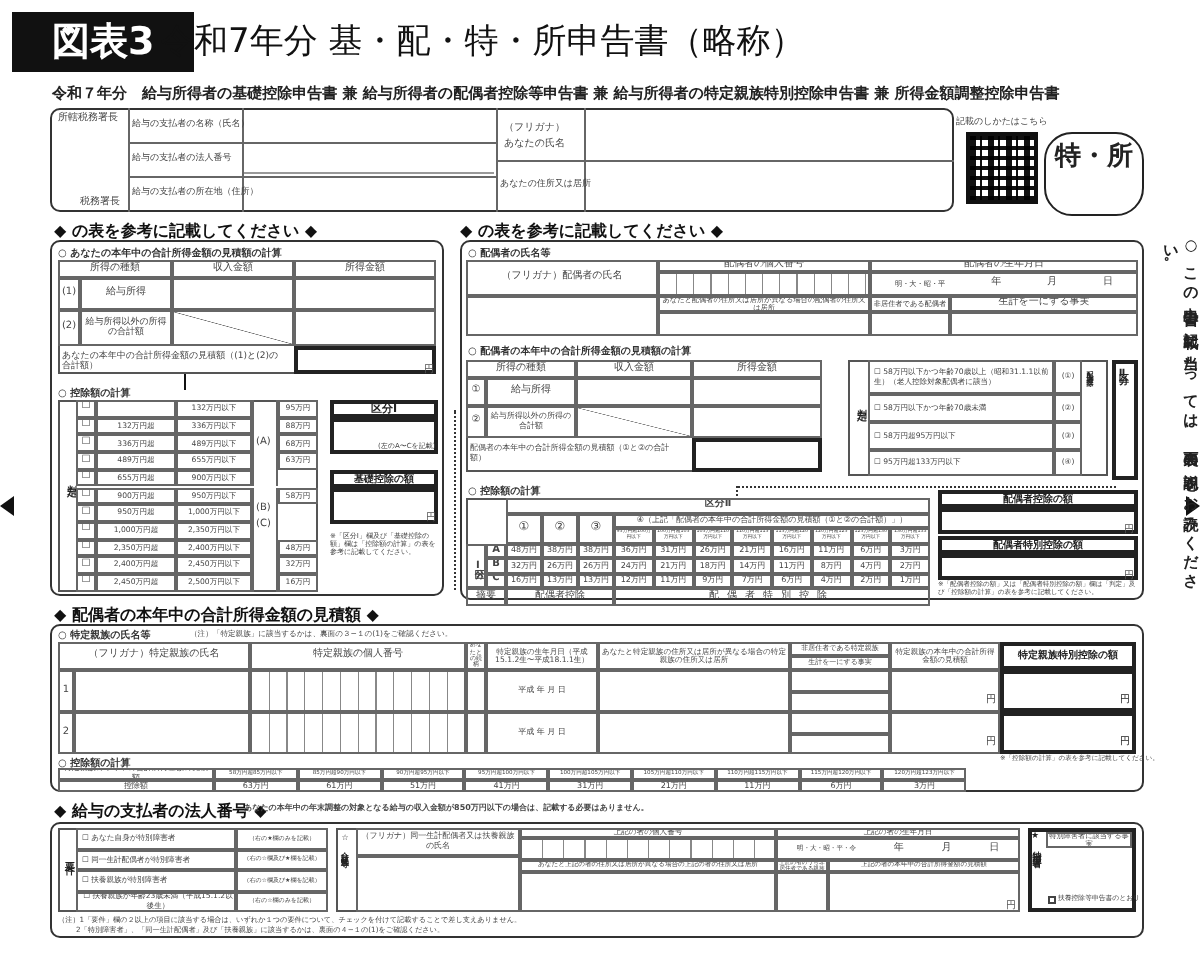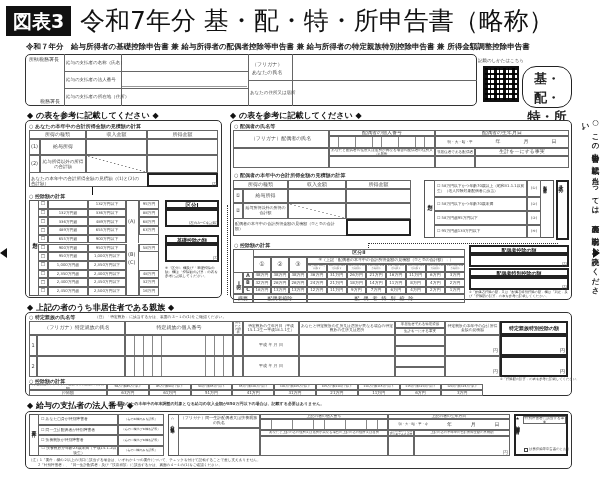--- a/index.html
+++ b/index.html
@@ -1,19 +1,19 @@
 <!DOCTYPE html>
 <html><head>
 <meta charset="utf-8">
 <style>
 *{box-sizing:border-box;margin:0;padding:0}
 body{width:600px;height:480px;background:#fff;font-family:"DejaVu Sans",sans-serif;color:#222;position:relative;overflow:hidden}
 .abs{position:absolute}
-.title-badge{left:6px;top:6px;height:30px;padding:0 7px;background:#111;color:#fff;font-size:19px;font-weight:bold;line-height:30px}
-.title-text{left:80px;top:6px;font-size:25px;line-height:30px;color:#111}
+.title-badge{left:6px;top:6px;height:30px;padding:0 20px;background:#111;color:#fff;font-size:19px;font-weight:bold;line-height:30px}
+.title-text{left:80px;top:6px;font-size:17px;line-height:30px;color:#111}
 .subtitle{left:26px;top:42px;font-size:7.5px;font-weight:bold;color:#222;white-space:nowrap}
 .box{border:1px solid #333;border-radius:5px;background:#fff}
 .thin{border:1px solid #555}
 .thick{border:2px solid #222}
 .cell{position:absolute;border:0.6px solid #666;font-size:5px;color:#444;display:flex;align-items:center;justify-content:center;text-align:center;overflow:hidden;line-height:1.15}
 .lbl{position:absolute;font-size:5px;color:#444;line-height:1.15;white-space:nowrap}
 .sec{position:absolute;font-size:8px;font-weight:bold;color:#111;white-space:nowrap}
 .sub{position:absolute;font-size:6px;font-weight:bold;color:#333;white-space:nowrap}
 .yen{position:absolute;font-size:5px;color:#555}
 .qr{left:483px;top:66px;width:36px;height:36px;background:
@@ -52,21 +52,20 @@
 <div class="abs" style="left:122px;top:89px;width:125px;height:15px"></div>
 <div class="lbl" style="left:252px;top:62px;">（フリガナ）</div>
 <div class="lbl" style="left:252px;top:70px;">あなたの氏名</div>
 <div class="lbl" style="left:250px;top:90px;font-size:4.5px;">あなたの住所又は居所</div>
 <div class="abs" style="left:293px;top:55px;width:183px;height:24px"></div>
 <div class="abs" style="left:293px;top:81px;width:183px;height:24px"></div>
 
 <div class="abs qr-label">記載のしかたはこちら</div>
 <div class="abs qr"></div>
 <div class="abs badge-kihai">
-  <div>基・配・</div>
   <div>特・所</div>
 </div>
 
 <div class="sec" style="left:27px;top:110px;">◆ の表を参考に記載してください ◆</div>
 <div class="abs box" style="left:25px;top:120px;width:197px;height:178px;"></div>
 <div class="sub" style="left:29px;top:123px;font-size:5px;">○ あなたの本年中の合計所得金額の見積額の計算</div>
 <div class="abs thin" style="left:29px;top:130px;width:189px;height:57px;"></div>
 <div class="cell" style="left:29px;top:130px;width:57px;height:9px;">所得の種類</div>
 <div class="cell" style="left:86px;top:130px;width:61px;height:9px;">収入金額</div>
 <div class="cell" style="left:147px;top:130px;width:71px;height:9px;">所得金額</div>
@@ -167,21 +166,21 @@
 <div class="abs thick" style="left:469px;top:245px;width:100px;height:9px;font-size:5px;font-weight:bold;text-align:center;line-height:6px;"><span>配偶者控除の額</span></div>
 <div class="abs thick" style="left:469px;top:254px;width:100px;height:13px;"></div>
 <div class="yen" style="left:562px;top:261px;">円</div>
 <div class="abs thick" style="left:469px;top:268px;width:100px;height:9px;font-size:5px;font-weight:bold;text-align:center;line-height:6px;"><span>配偶者特別控除の額</span></div>
 <div class="abs thick" style="left:469px;top:277px;width:100px;height:13px;"></div>
 <div class="yen" style="left:562px;top:284px;">円</div>
 <div class="lbl" style="left:469px;top:291px;width:100px;font-size:3.3px;white-space:normal;">※「配偶者控除の額」又は「配偶者特別控除の額」欄は「判定」及び「控除額の計算」の表を参考に記載してください。</div>
 
 <div class="vtext" style="left:580px;top:118px;font-size:7.5px;height:190px;">○この申告書の記載に当たっては、裏面の説明をお読みください。</div>
 
-<div class="sec" style="left:27px;top:302px;">◆ 上記の者のうち非居住者である親族 ◆</div>
+<div class="sec" style="left:27px;top:302px;">◆ 配偶者の本年中の合計所得金額の見積額 ◆</div>
 <div class="abs box" style="left:25px;top:312px;width:547px;height:84px;"></div>
 <div class="sub" style="left:29px;top:314px;font-size:5px;">○ 特定親族の氏名等</div>
 <div class="lbl" style="left:95px;top:315px;font-size:3.8px;">（注）「特定親族」に該当するかは、裏面の３−１の(1)をご確認ください。</div>
 <div class="abs thin" style="left:29px;top:321px;width:539px;height:56px;"></div>
 <div class="cell" style="left:29px;top:321px;width:96px;height:14px;">（フリガナ）特定親族の氏名</div>
 <div class="cell" style="left:125px;top:321px;width:108px;height:14px;">特定親族の個人番号</div>
 <div class="cell" style="left:233px;top:321px;width:10px;height:14px;font-size:3px;">あなたとの続柄</div>
 <div class="cell" style="left:243px;top:321px;width:56px;height:14px;font-size:3.8px;">特定親族の生年月日（平成15.1.2生〜平成18.1.1生）</div>
 <div class="cell" style="left:299px;top:321px;width:96px;height:14px;font-size:3.8px;">あなたと特定親族の住所又は居所が異なる場合の特定親族の住所又は居所</div>
 <div class="cell" style="left:395px;top:321px;width:50px;height:7px;font-size:3.5px;">非居住者である特定親族</div>

